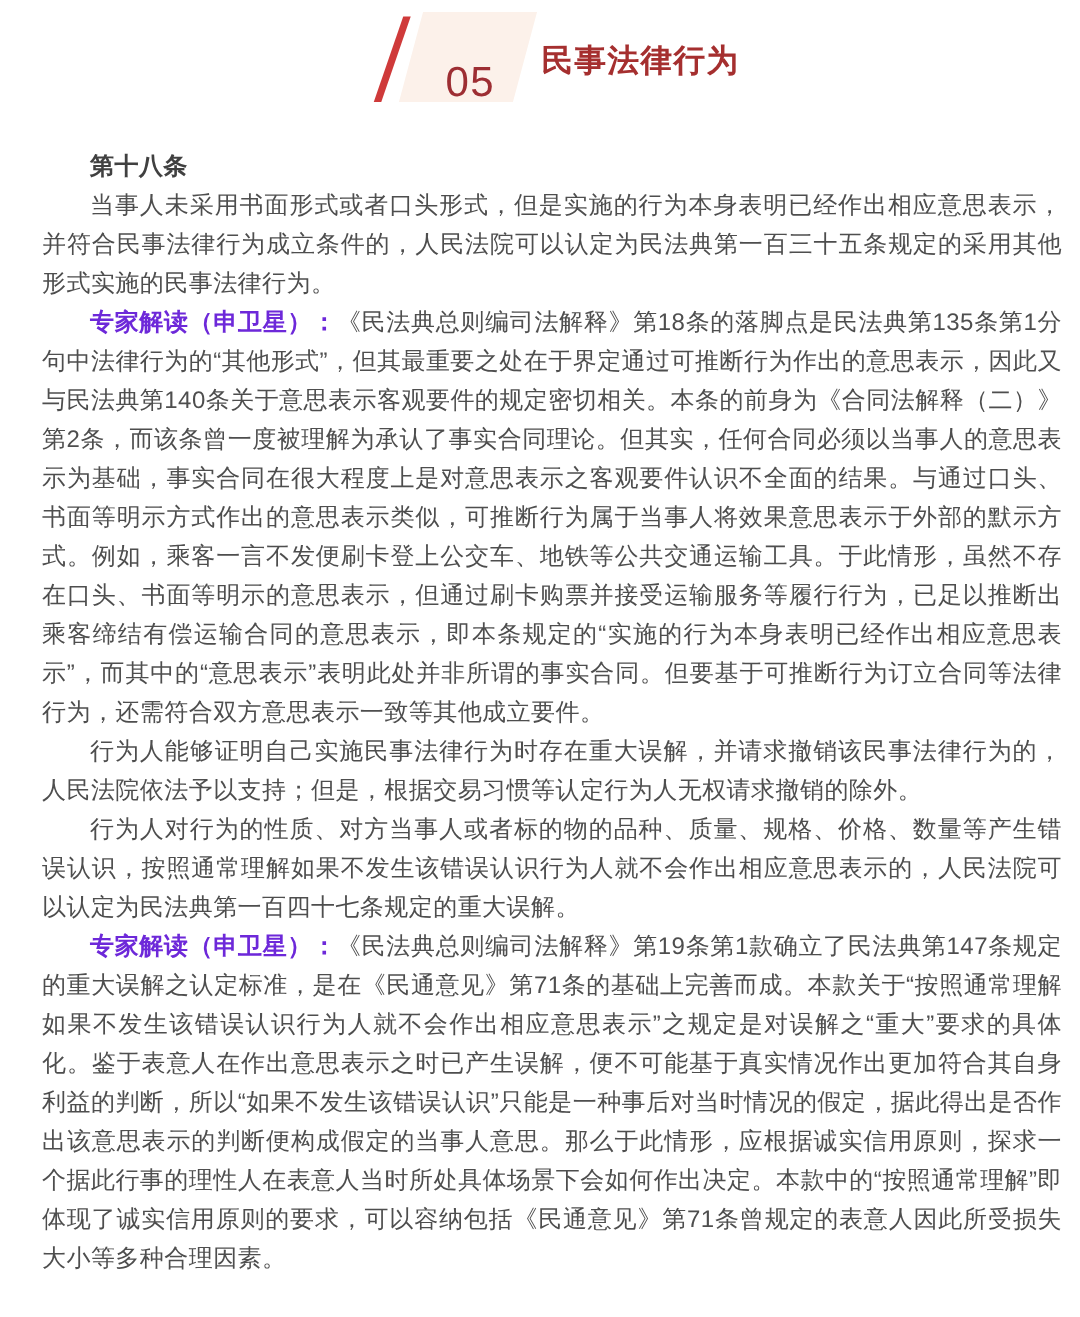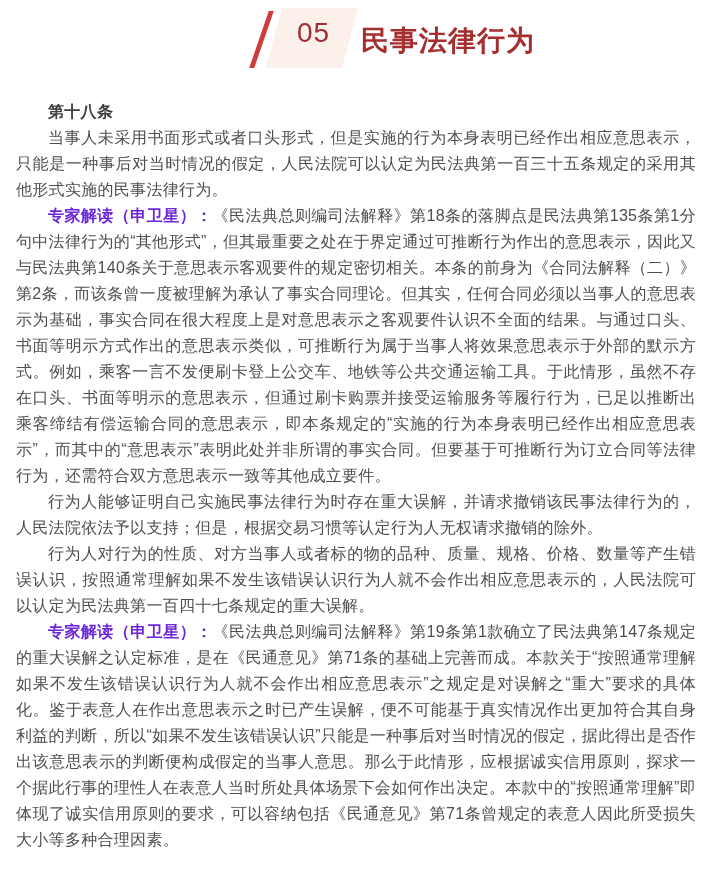--- a/index.html
+++ b/index.html
@@ -16,52 +16,52 @@
     position: absolute; left: 259px; top: 11px;
     width: 5px; height: 57px; background: #cf3a3a;
     transform: skewX(-19deg);
   }
   .badge {
     position: absolute; left: 274px; top: 8px;
     width: 76px; height: 60px; background: #fcf1ea;
     transform: skewX(-15deg);
   }
   .chapter-num {
-    position: absolute; left: 297px; top: 18px;
+    position: absolute; left: 297px; top: 40px;
     font-size: 28px; line-height: 30px; color: #9d2e33;
     letter-spacing: 1px; font-weight: 400; text-align: right;
   }
   .chapter-title {
     position: absolute; left: 361px; top: 29px; margin: 0;
-    font-size: 28px; line-height: 24px; font-weight: bold;
+    font-size: 21px; line-height: 24px; font-weight: bold;
     color: #a52f2f; letter-spacing: 1px;
   }
 
   
   .content {
-    position: absolute; left: 16px; top: 99px; width: 680px;
+    position: absolute; left: 28px; top: 99px; width: 680px;
     font-size: 16px; line-height: 26px; color: #4e4e4e;
     text-align: justify; letter-spacing: 0.3px;
   }
   .content p { margin: 0; padding: 0; text-indent: 2em; }
   .article-heading { font-weight: bold; color: #404040; }
   .expert-label { color: #6d28d9; font-weight: bold; }
 </style>
 </head>
 <body>
 
 <div class="page">
   <header class="chapter-header">
     <div class="slash"></div>
     <div class="badge"></div>
     <div class="chapter-num">05</div>
     <h1 class="chapter-title">民事法律行为</h1>
   </header>
 
   <main class="content" id="content">
       <p class="article-heading">第十八条</p>
-      <p class="law-paragraph">当事人未采用书面形式或者口头形式，但是实施的行为本身表明已经作出相应意思表示，只能是一种事后对当时情况的假定，人民法院可以认定为民法典第一百三十五条规定的采用其他形式实施的民事法律行为。</p>
+      <p class="law-paragraph">当事人未采用书面形式或者口头形式，但是实施的行为本身表明已经作出相应意思表示，并符合民事法律行为成立条件的，人民法院可以认定为民法典第一百三十五条规定的采用其他形式实施的民事法律行为。</p>
       <p class="expert-paragraph"><span class="expert-label">专家解读（申卫星）：</span>《民法典总则编司法解释》第18条的落脚点是民法典第135条第1分句中法律行为的“其他形式”，但其最重要之处在于界定通过可推断行为作出的意思表示，因此又与民法典第140条关于意思表示客观要件的规定密切相关。本条的前身为《合同法解释（二）》第2条，而该条曾一度被理解为承认了事实合同理论。但其实，任何合同必须以当事人的意思表示为基础，事实合同在很大程度上是对意思表示之客观要件认识不全面的结果。与通过口头、书面等明示方式作出的意思表示类似，可推断行为属于当事人将效果意思表示于外部的默示方式。例如，乘客一言不发便刷卡登上公交车、地铁等公共交通运输工具。于此情形，虽然不存在口头、书面等明示的意思表示，但通过刷卡购票并接受运输服务等履行行为，已足以推断出乘客缔结有偿运输合同的意思表示，即本条规定的“实施的行为本身表明已经作出相应意思表示”，而其中的“意思表示”表明此处并非所谓的事实合同。但要基于可推断行为订立合同等法律行为，还需符合双方意思表示一致等其他成立要件。</p>
       <p class="law-paragraph">行为人能够证明自己实施民事法律行为时存在重大误解，并请求撤销该民事法律行为的，人民法院依法予以支持；但是，根据交易习惯等认定行为人无权请求撤销的除外。</p>
       <p class="law-paragraph">行为人对行为的性质、对方当事人或者标的物的品种、质量、规格、价格、数量等产生错误认识，按照通常理解如果不发生该错误认识行为人就不会作出相应意思表示的，人民法院可以认定为民法典第一百四十七条规定的重大误解。</p>
       <p class="expert-paragraph"><span class="expert-label">专家解读（申卫星）：</span>《民法典总则编司法解释》第19条第1款确立了民法典第147条规定的重大误解之认定标准，是在《民通意见》第71条的基础上完善而成。本款关于“按照通常理解如果不发生该错误认识行为人就不会作出相应意思表示”之规定是对误解之“重大”要求的具体化。鉴于表意人在作出意思表示之时已产生误解，便不可能基于真实情况作出更加符合其自身利益的判断，所以“如果不发生该错误认识”只能是一种事后对当时情况的假定，据此得出是否作出该意思表示的判断便构成假定的当事人意思。那么于此情形，应根据诚实信用原则，探求一个据此行事的理性人在表意人当时所处具体场景下会如何作出决定。本款中的“按照通常理解”即体现了诚实信用原则的要求，可以容纳包括《民通意见》第71条曾规定的表意人因此所受损失大小等多种合理因素。</p>
     </main>
 </div>
 
 </body></html>

